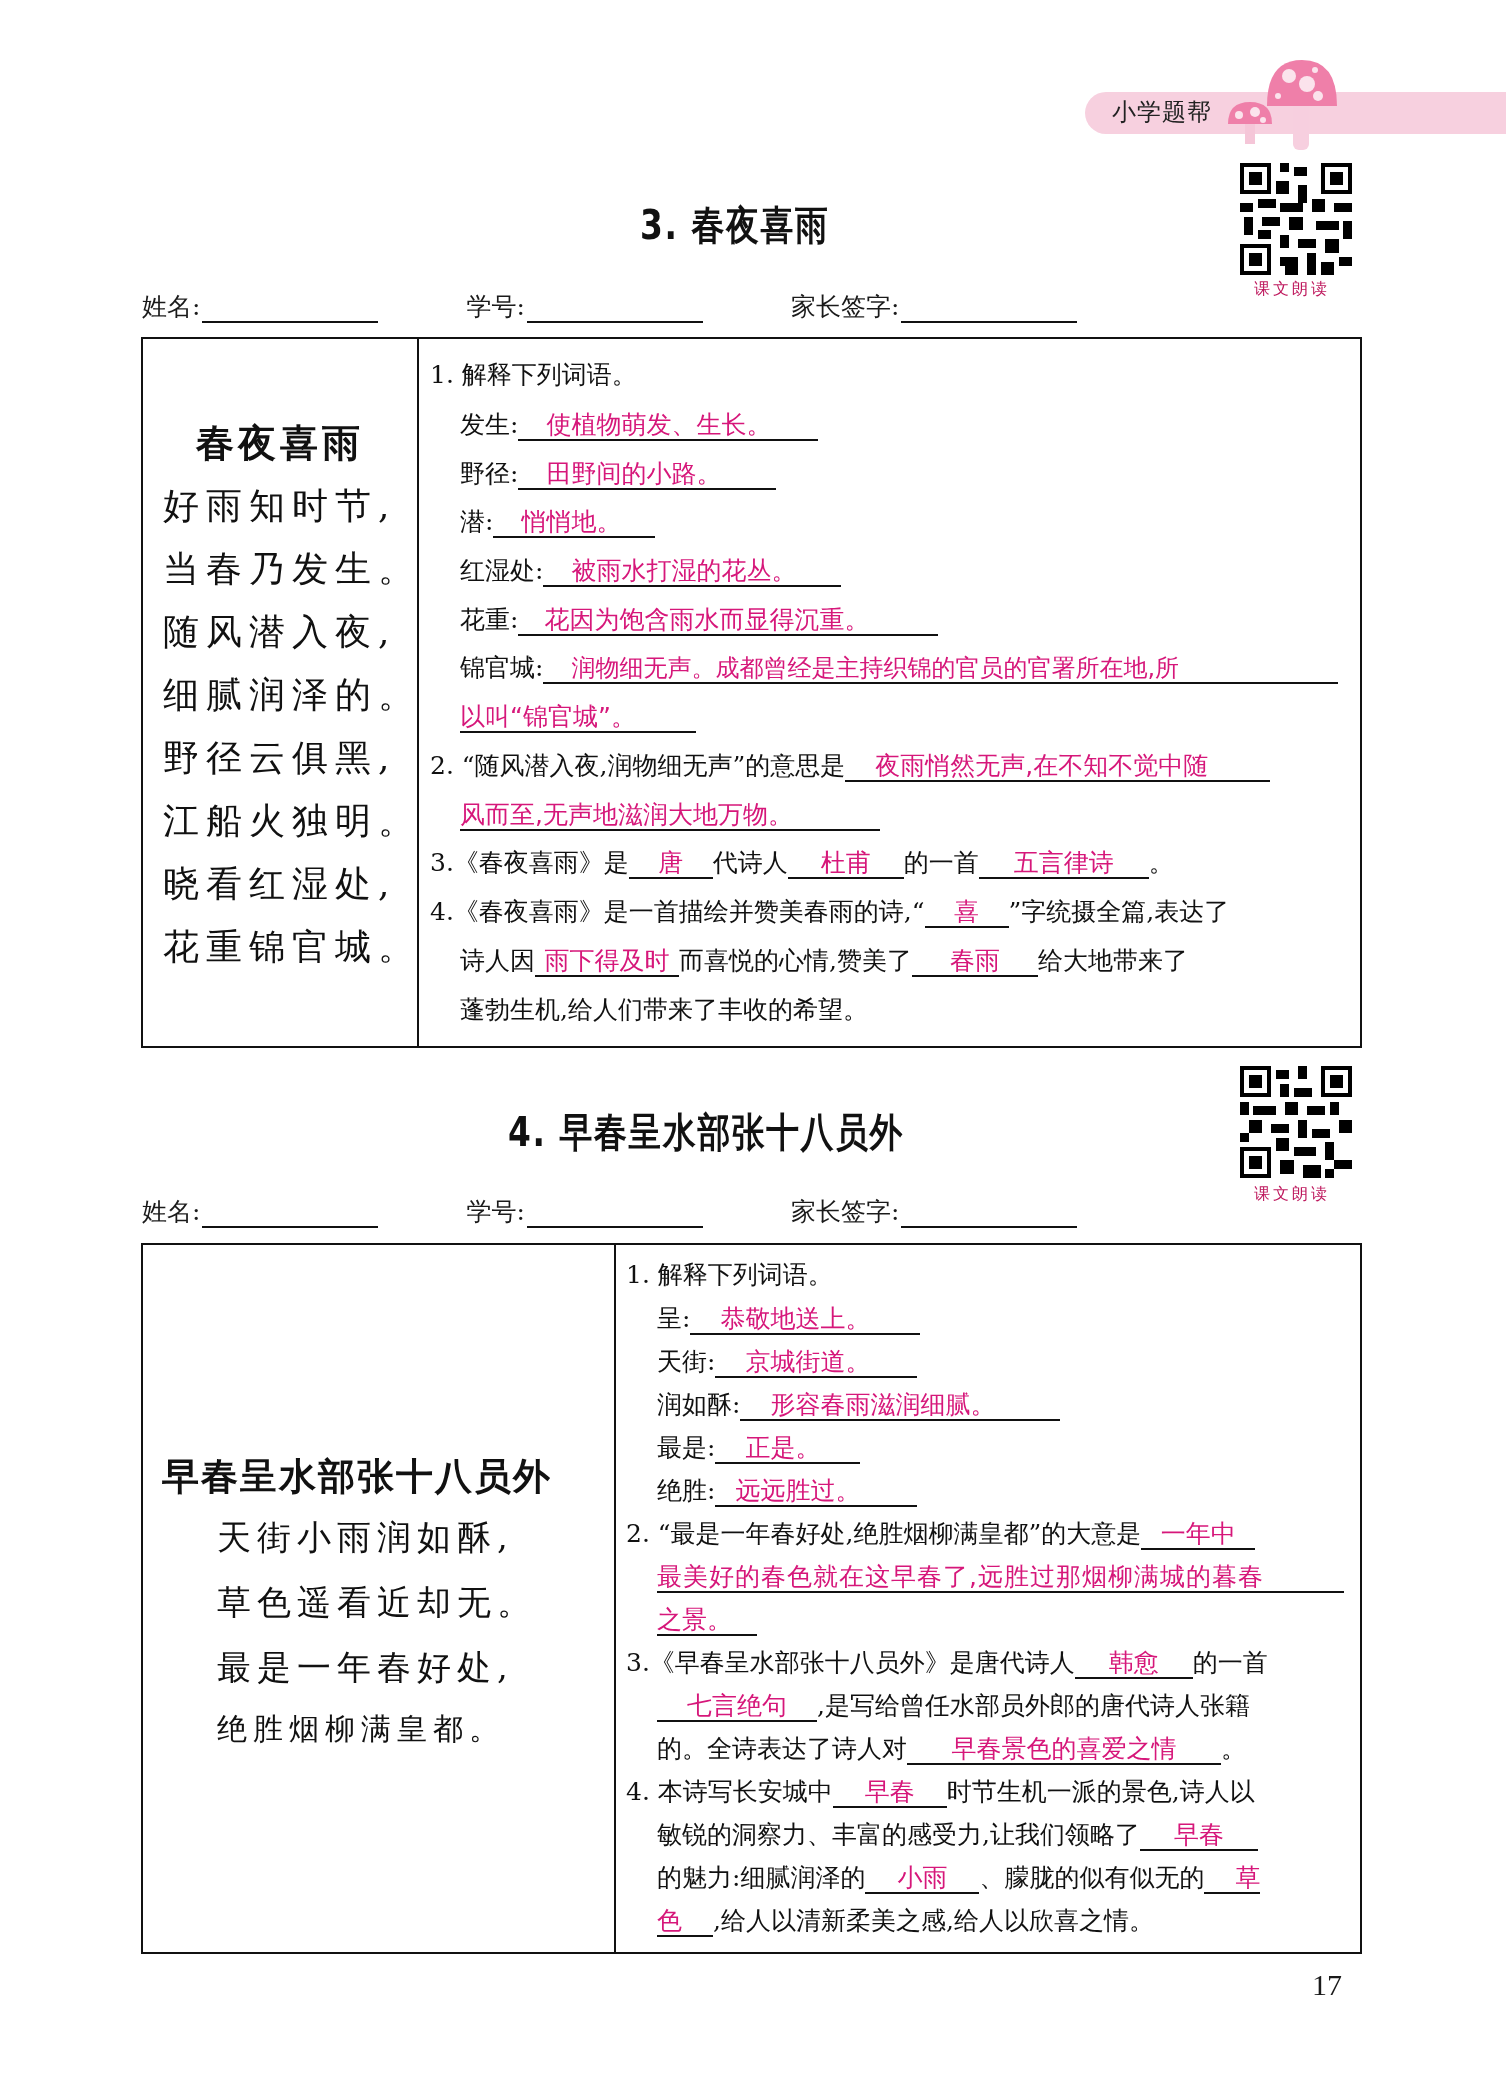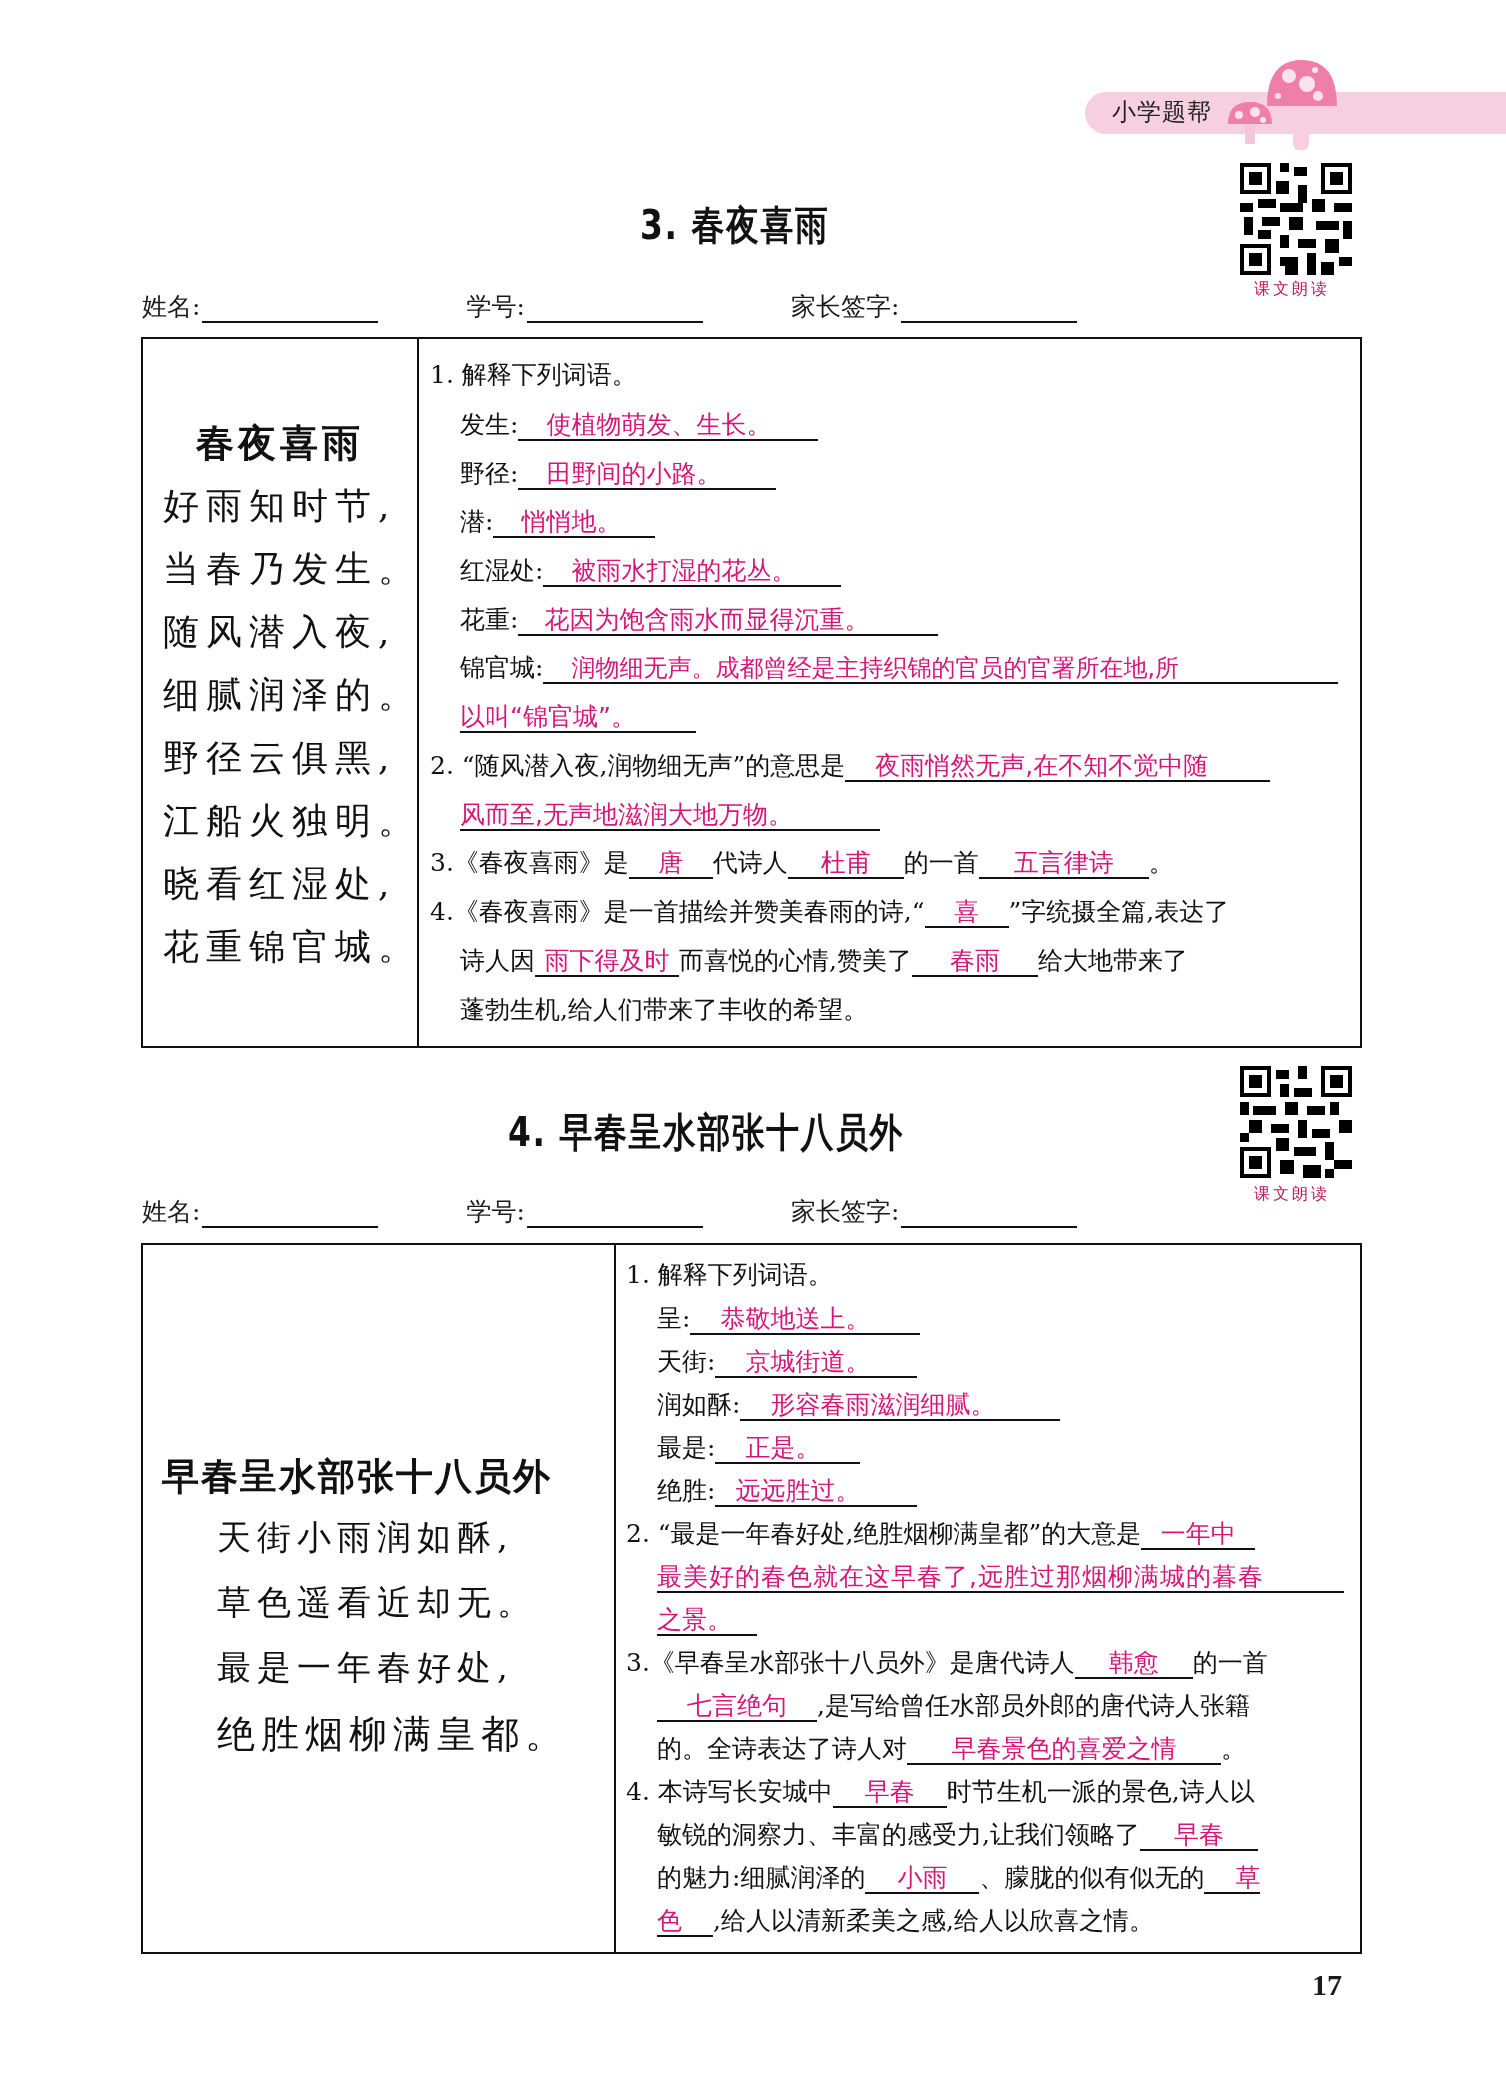--- a/index.html
+++ b/index.html
@@ -29,21 +29,21 @@
   .divider { position:absolute; top:0; bottom:0; border-left:2px solid #111; }
 
   .poem-title { position:absolute; font-weight:bold; font-family:"DejaVu Sans","Liberation Sans",sans-serif; color:#111; }
   .poem-line { position:absolute; font-size:36px; letter-spacing:7px; color:#111; white-space:nowrap; }
 
   .q { position:absolute; font-size:25px; white-space:nowrap; color:#111; line-height:30px; }
   .ans { color:#d6177a; font-family:"DejaVu Sans","Liberation Sans",sans-serif; }
   .blank { display:inline-block; border-bottom:2px solid #111; text-align:center; line-height:28px; }
   .blank-left { text-align:left; padding-left:28px; box-sizing:border-box; }
 
-  .page-num { position:absolute; left:1312px; top:1968px; font-size:30px; font-weight:bold;
+  .page-num { position:absolute; left:1312px; top:1968px; font-size:30px; font-weight:normal;
               font-family:"Liberation Serif","DejaVu Serif",serif; }
 </style>
 </head>
 <body>
 
 <div class="banner"></div>
 <div class="banner-label">小学题帮</div>
 <svg class="mush" style="left:1225px;top:98px" width="50" height="46" viewBox="0 0 50 46">
   <rect x="20" y="22" width="10" height="24" fill="#f5c6d8"></rect>
   <path d="M3 26 Q3 4 25 4 Q47 4 47 26 Z" fill="#ef7fa9"></path>
@@ -210,21 +210,21 @@
 </div>
 
 <div class="box" style="left:141px;top:1243px;width:1221px;height:711px">
   <div class="divider" style="left:471px"></div>
 </div>
 
 <div class="poem-title" style="left:162px;top:1452px;font-size:37px;letter-spacing:2px">早春呈水部张十八员外</div>
 <div class="poem-line" style="left:217px;top:1515px;font-size:34px;letter-spacing:6px">天街小雨润如酥,</div>
 <div class="poem-line" style="left:217px;top:1580px;font-size:34px;letter-spacing:6px">草色遥看近却无。</div>
 <div class="poem-line" style="left:217px;top:1645px;font-size:34px;letter-spacing:6px">最是一年春好处,</div>
-<div class="poem-line" style="left:217px;top:1709px;font-size:38px;letter-spacing:6px">绝胜烟柳满皇都。</div>
+<div class="poem-line" style="left:217px;top:1709px;font-size:30px;letter-spacing:6px">绝胜烟柳满皇都。</div>
 
 <div class="q" style="left:626px;top:1260px">1. 解释下列词语。</div>
 <div class="q" style="left:657px;top:1304px"><span>呈:</span><span class="blank blank-left ans" style="width:230px;padding-left:30px">恭敬地送上。</span></div>
 <div class="q" style="left:657px;top:1347px"><span>天街:</span><span class="blank blank-left ans" style="width:202px;padding-left:30px">京城街道。</span></div>
 <div class="q" style="left:657px;top:1390px"><span>润如酥:</span><span class="blank blank-left ans" style="width:320px;padding-left:30px">形容春雨滋润细腻。</span></div>
 <div class="q" style="left:657px;top:1433px"><span>最是:</span><span class="blank blank-left ans" style="width:145px;padding-left:30px">正是。</span></div>
 <div class="q" style="left:657px;top:1476px"><span>绝胜:</span><span class="blank blank-left ans" style="width:202px;padding-left:20px">远远胜过。</span></div>
 
 <div class="q" style="left:626px;top:1519px"><span>2. “最是一年春好处,绝胜烟柳满皇都”的大意是</span><span class="blank ans" style="width:114px;text-align:center">一年中</span></div>
 <div class="q" style="left:657px;top:1562px"><span class="blank ans" style="width:687px;text-align:left;letter-spacing:1px">最美好的春色就在这早春了,远胜过那烟柳满城的暮春</span></div>

